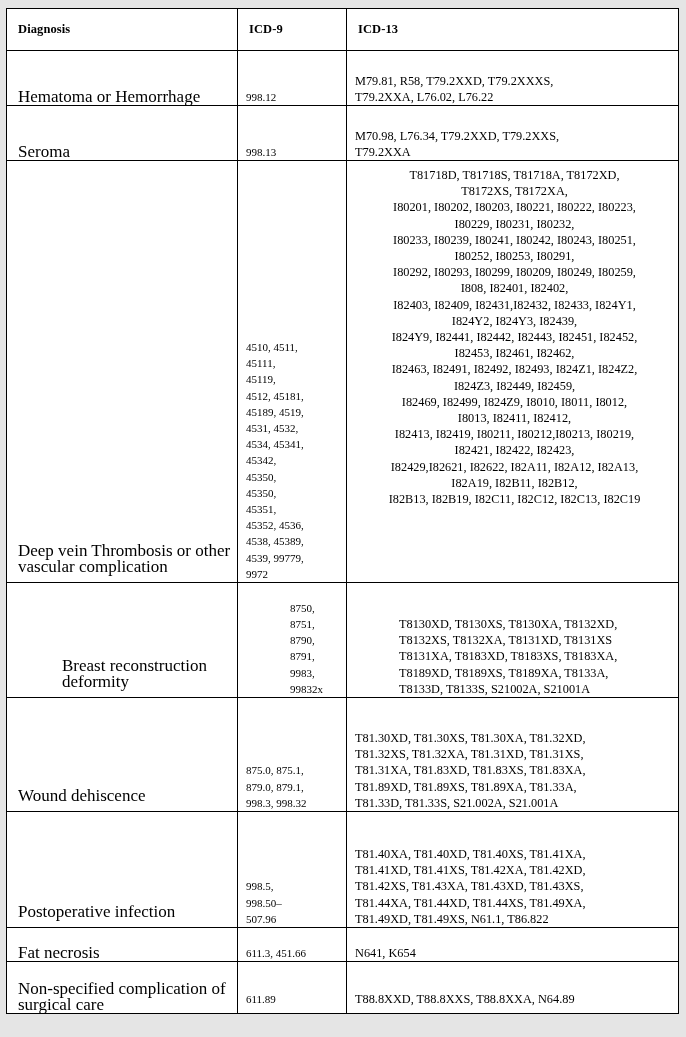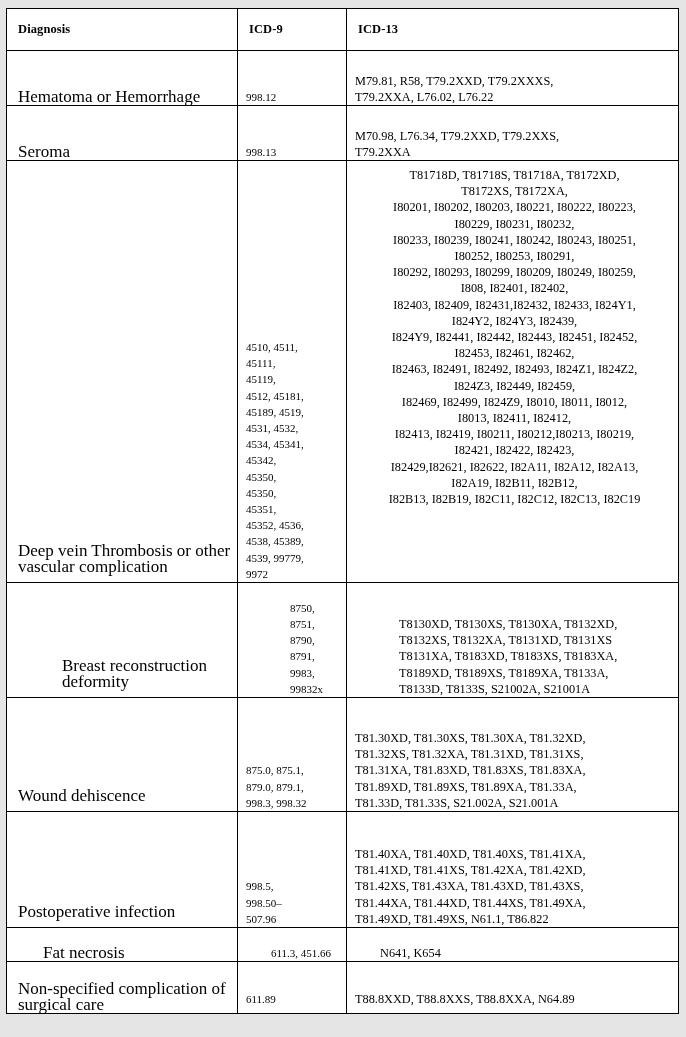--- a/index.html
+++ b/index.html
@@ -77,21 +77,21 @@
   
   td.v-mid { vertical-align: middle; }
   td.v-bot { vertical-align: bottom; }
 
   tr.r-hematoma td { height: 54px; margin-top: 23px; }
   tr.r-seroma   td { height: 54px; }
   tr.r-dvt      td { height: 421px; }
   tr.r-breast   td { height: 114px; padding-left: 44px; }
   tr.r-wound    td { height: 113px; }
   tr.r-infect   td { height: 115px; }
-  tr.r-fat      td { height: 33px; padding-left: 25px; }
+  tr.r-fat      td { height: 33px; }
   tr.r-tissue   td { height: 31px; }
   tr.r-nonspec  td { height: 51px; }
 
   tr.r-dvt td.dvt-icd10 .icd10-inner { padding-top: 6px; }
   tr.r-dvt td.dvt-icd10 { vertical-align: top; text-align: center; }
 </style>
 </head>
 <body>
 
 <div id="page">

